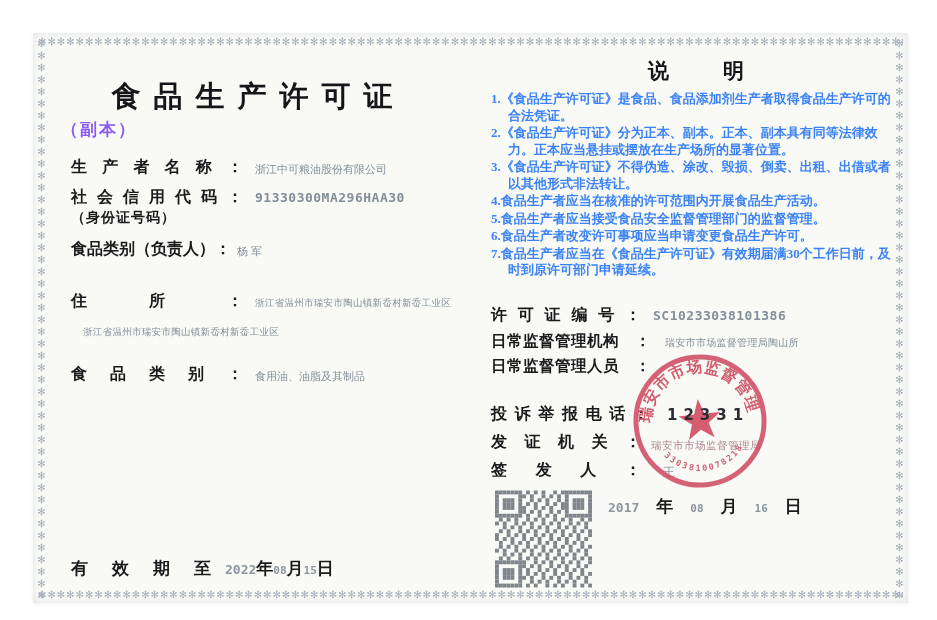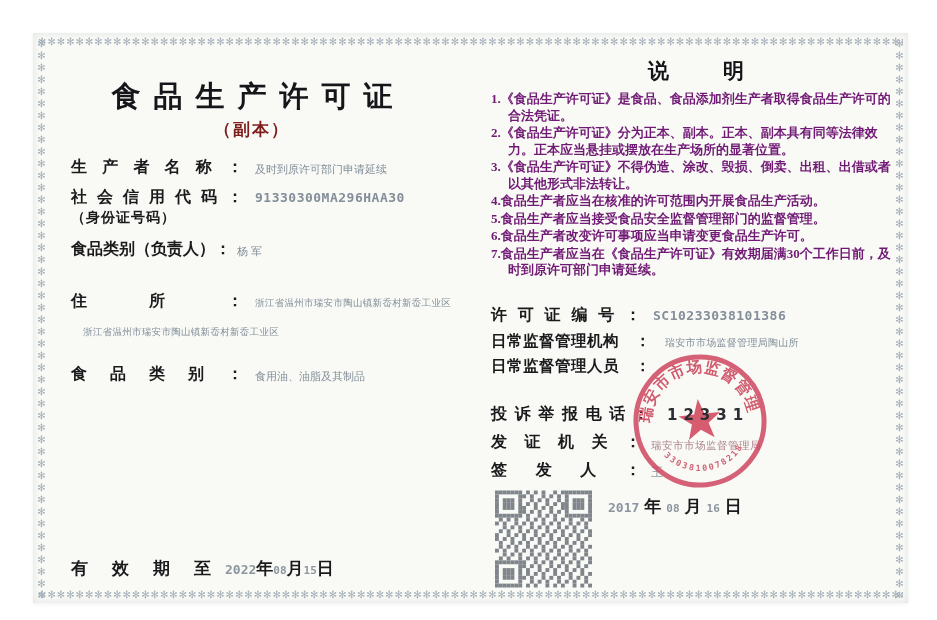--- a/index.html
+++ b/index.html
@@ -23,22 +23,22 @@
   .b-bottom{bottom:3px;left:5px;right:5px;height:11px;}
   .b-left{left:3px;top:5px;bottom:5px;width:11px;writing-mode:vertical-rl;}
   .b-right{right:3px;top:5px;bottom:5px;width:11px;writing-mode:vertical-rl;}
 
   .title{
     position:absolute;left:28px;top:44px;width:382px;text-align:center;
     font-size:29px;font-weight:bold;color:#16161a;
     letter-spacing:13px;text-indent:13px;
   }
   .subtitle{
-    position:absolute;left:28px;top:85px;width:382px;text-align:center;
-    font-size:17px;font-weight:bold;color:#7f1d1d;letter-spacing:2px;
+    position:absolute;left:28px;top:85px;width:382px;text-align:left;
+    font-size:17px;font-weight:bold;color:#8b5cf6;letter-spacing:2px;
   }
 
   .lrow,.rrow{position:absolute;display:flex;align-items:flex-start;}
   .lrow{left:38px;}
   .rrow{left:458px;}
 
   .jlabel{
     font-weight:bold;color:#1a1a1c;font-size:16px;width:172px;
     text-align:justify;text-align-last:justify;flex:0 0 auto;
   }
@@ -58,25 +58,25 @@
   }
   .sublabel{font-size:14px;font-weight:bold;color:#1a1a1c;letter-spacing:1px;margin-top:1px;}
 
   .shuoming{
     position:absolute;left:458px;top:24px;width:414px;text-align:center;
     font-size:21px;font-weight:bold;color:#141418;letter-spacing:4px;
   }
   .instructions{position:absolute;left:458px;top:58px;width:407px;}
   .instructions ul{margin:0;padding:0;list-style:none;}
   .instructions li{
-    font-size:13px;line-height:1.27;font-weight:bold;color:#701a75;
+    font-size:13px;line-height:1.27;font-weight:bold;color:#3b82f6;
     padding-left:17px;text-indent:-17px;margin-bottom:1px;
   }
 
-  .daterow{position:absolute;display:flex;align-items:baseline;gap:5px;}
+  .daterow{position:absolute;display:flex;align-items:baseline;gap:17px;}
   .num{color:#8c959e;font-weight:bold;font-family:"DejaVu Sans Mono",monospace;font-size:13px;}
   .num-sm{font-size:11px;}
   .unit{font-size:17px;font-weight:bold;color:#1a1a1c;}
 
   .vlabel{
     font-weight:bold;color:#1a1a1c;font-size:17px;width:140px;
     text-align:justify;text-align-last:justify;flex:0 0 auto;margin-right:14px;
   }
 
   .stamp{
@@ -103,21 +103,21 @@
   <div class="bstrip b-top">✻✻✻✻✻✻✻✻✻✻✻✻✻✻✻✻✻✻✻✻✻✻✻✻✻✻✻✻✻✻✻✻✻✻✻✻✻✻✻✻✻✻✻✻✻✻✻✻✻✻✻✻✻✻✻✻✻✻✻✻✻✻✻✻✻✻✻✻✻✻✻✻✻✻✻✻✻✻✻✻✻✻✻✻✻✻✻✻✻✻✻✻✻✻✻✻✻✻✻✻✻✻✻✻✻✻✻✻✻✻✻✻✻✻✻✻✻✻✻✻</div>
   <div class="bstrip b-bottom">✻✻✻✻✻✻✻✻✻✻✻✻✻✻✻✻✻✻✻✻✻✻✻✻✻✻✻✻✻✻✻✻✻✻✻✻✻✻✻✻✻✻✻✻✻✻✻✻✻✻✻✻✻✻✻✻✻✻✻✻✻✻✻✻✻✻✻✻✻✻✻✻✻✻✻✻✻✻✻✻✻✻✻✻✻✻✻✻✻✻✻✻✻✻✻✻✻✻✻✻✻✻✻✻✻✻✻✻✻✻✻✻✻✻✻✻✻✻✻✻</div>
   <div class="bstrip b-left">✻✻✻✻✻✻✻✻✻✻✻✻✻✻✻✻✻✻✻✻✻✻✻✻✻✻✻✻✻✻✻✻✻✻✻✻✻✻✻✻✻✻✻✻✻✻✻✻✻✻✻✻✻✻✻✻✻✻✻✻✻✻✻✻✻✻✻✻✻✻✻✻✻✻✻✻✻✻✻✻</div>
   <div class="bstrip b-right">✻✻✻✻✻✻✻✻✻✻✻✻✻✻✻✻✻✻✻✻✻✻✻✻✻✻✻✻✻✻✻✻✻✻✻✻✻✻✻✻✻✻✻✻✻✻✻✻✻✻✻✻✻✻✻✻✻✻✻✻✻✻✻✻✻✻✻✻✻✻✻✻✻✻✻✻✻✻✻✻</div>
 
   <div class="title">食品生产许可证</div>
   <div class="subtitle">（副本）</div>
 
   <div class="lrow" style="top:124px;">
     <span class="jlabel">生产者名称：</span>
-    <span class="val val-sm">及时到原许可部门申请延续</span>
+    <span class="val val-sm">浙江中可粮油股份有限公司</span>
   </div>
 
   <div class="lrow" style="top:154px;">
     <span style="flex:0 0 auto;width:172px;">
       <span class="jlabel" style="display:block;">社会信用代码：</span>
       <span class="sublabel" style="display:block;">（身份证号码）</span>
     </span>
     <span class="val val-code">91330300MA296HAA30</span>
   </div>
 
@@ -182,21 +182,21 @@
   <div class="rrow" style="top:371px;gap:8px;">
     <span class="rjlabel" style="width:158px;">投诉举报电话：</span>
     <span class="phone-val">12331</span>
   </div>
 
   <div class="rrow under-stamp" style="top:399px;">
     <span class="rjlabel">发证机关：</span>
     <span class="auth-val">瑞安市市场监督管理局</span>
   </div>
 
-  <div class="rrow under-stamp" style="top:427px;">
+  <div class="rrow under-stamp" style="top:427px;gap:12px;">
     <span class="rjlabel">签发人：</span>
     <span class="signer-val">王</span>
   </div>
 
   <div class="daterow" style="left:575px;top:462px;">
     <span class="num">2017</span>
     <span class="unit">年</span>
     <span class="num num-sm">08</span>
     <span class="unit">月</span>
     <span class="num num-sm">16</span>

